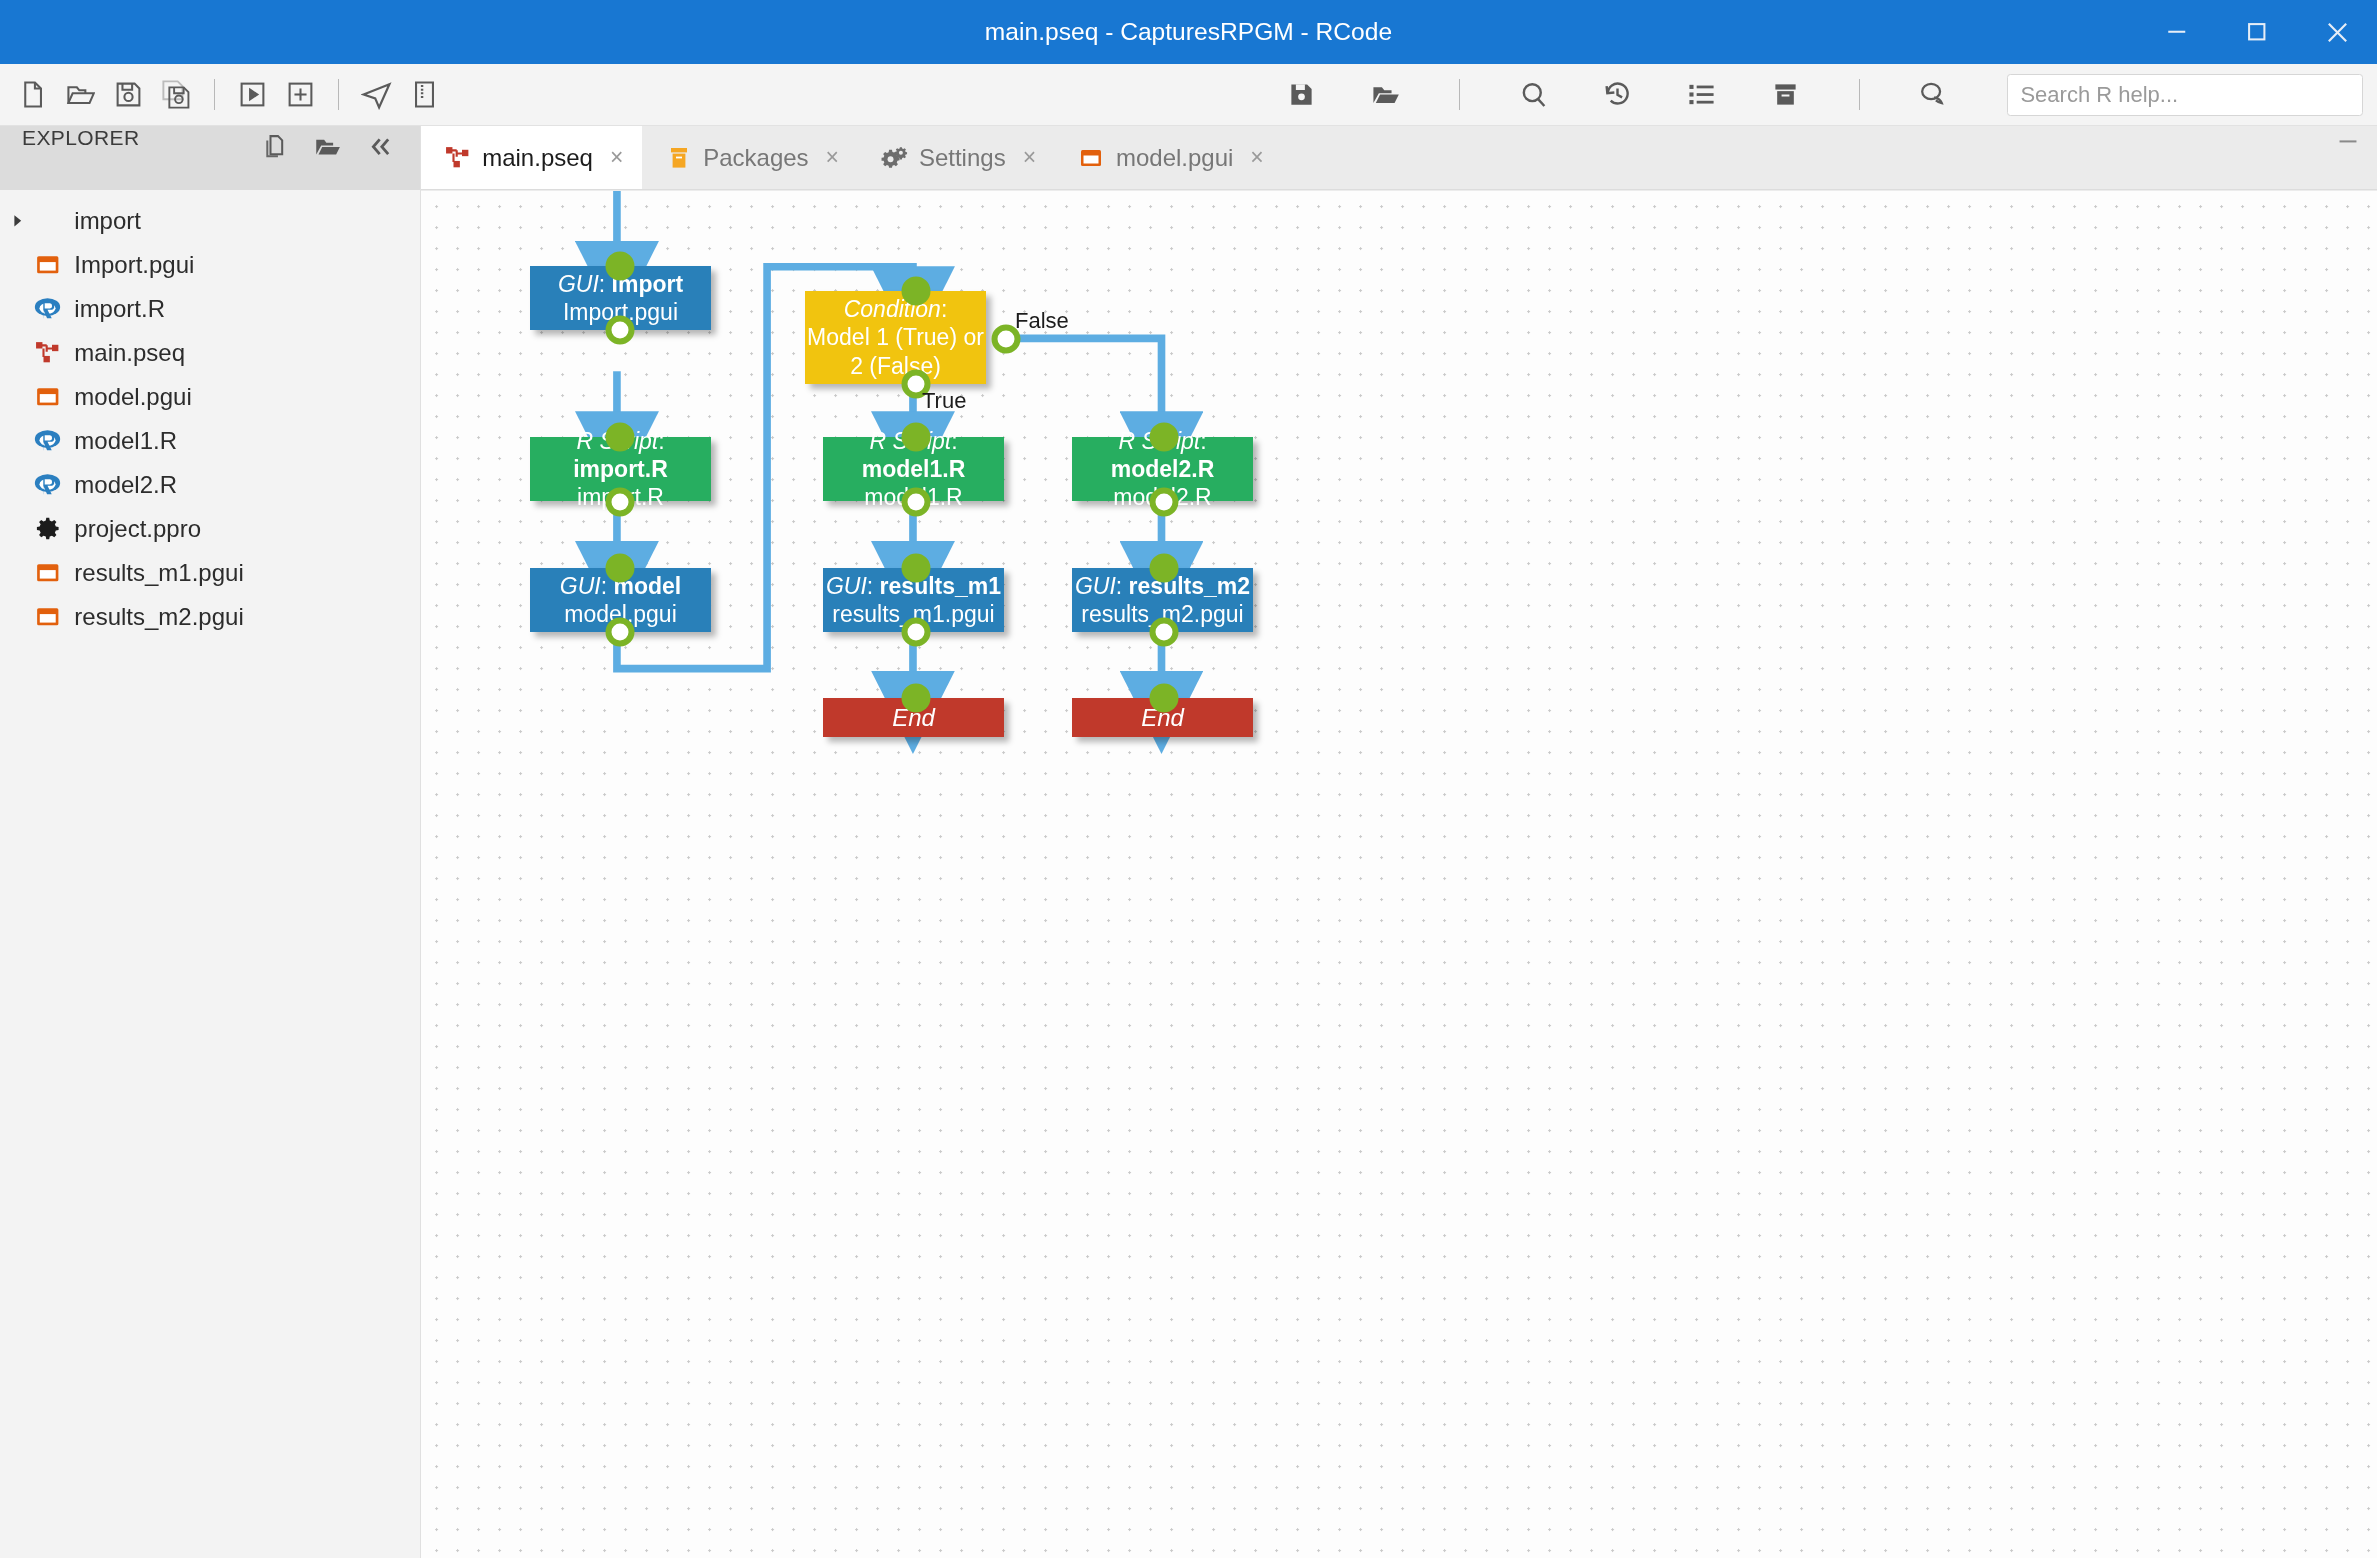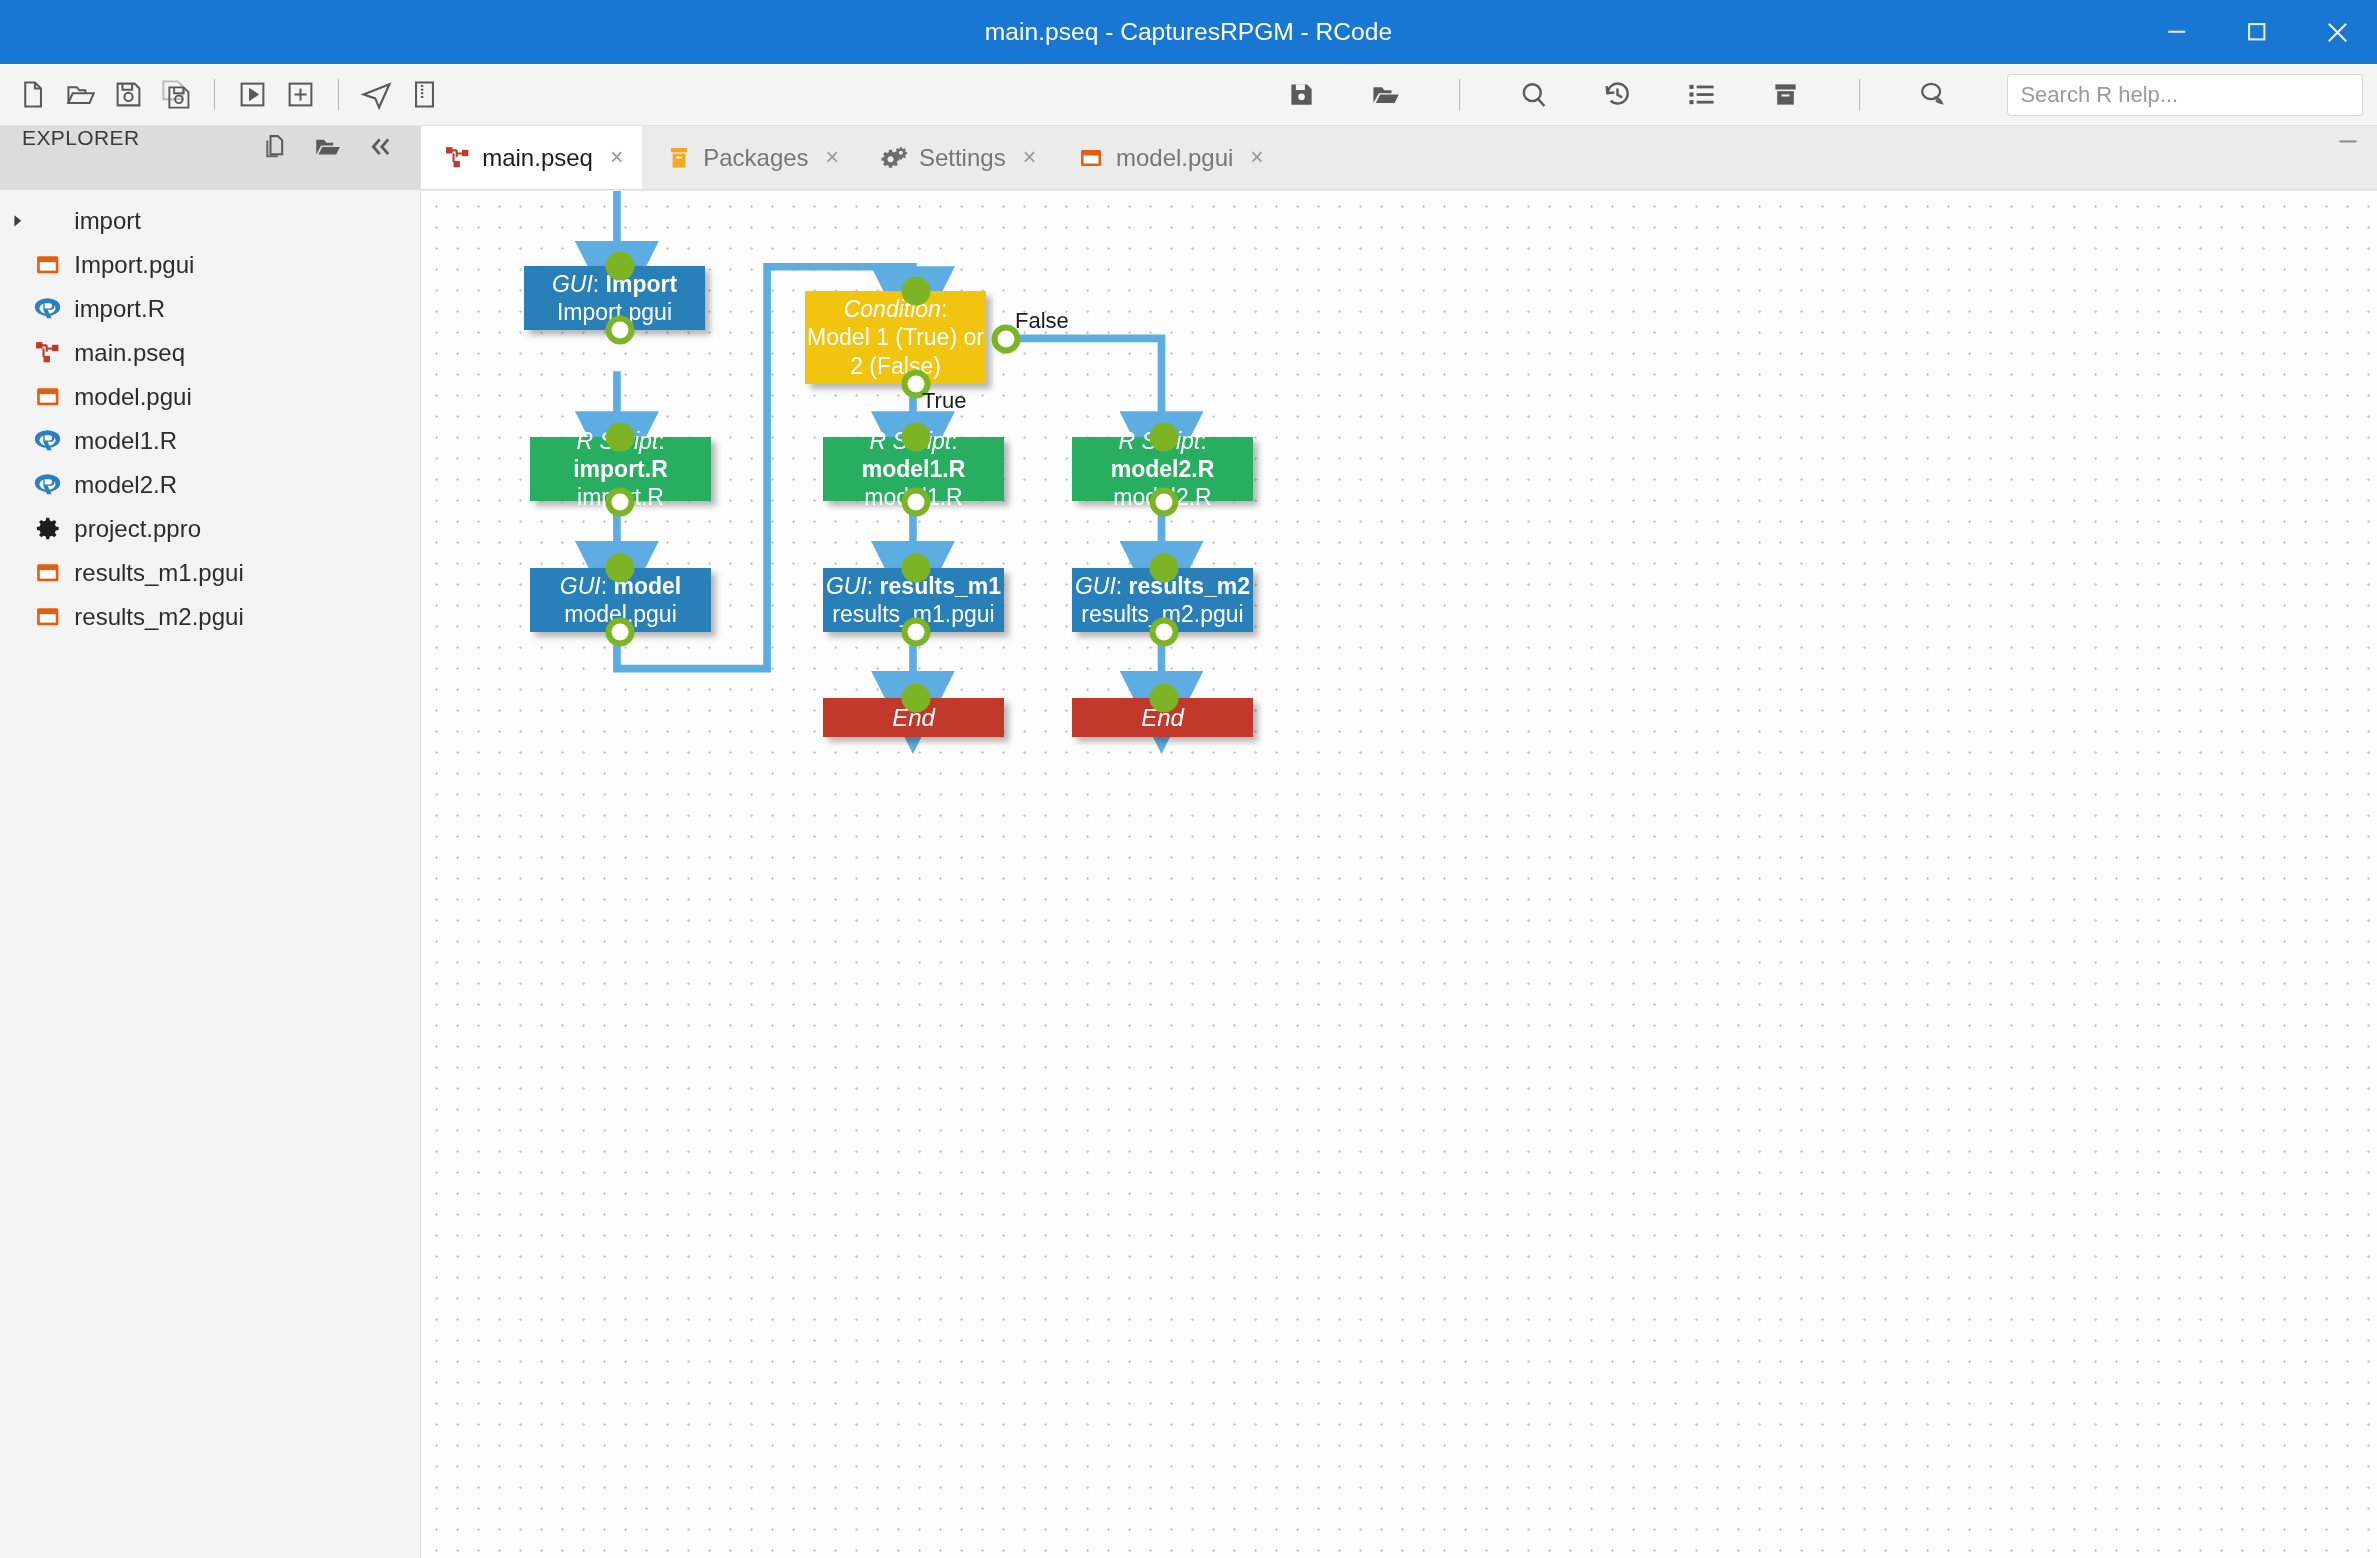--- a/index.html
+++ b/index.html
@@ -526,21 +526,21 @@
           <path d="M580 368 L580 446" marker-end="url(#arw)"></path>
 
           <path d="M873 368 L873 446" marker-end="url(#arw)"></path>
 
           <path d="M580 524 L580 600" marker-end="url(#arw)"></path>
 
           <path d="M873 524 L873 600" marker-end="url(#arw)"></path>
         </g>
       </svg>
 
-      <div class="node gui" style="left:103px; top:75px; width:181px; height:64px;">
+      <div class="node gui" style="left:109px; top:75px; width:181px; height:64px;">
         <div class="l1">
           <em>GUI</em><span>: </span><b>Import</b>
         </div>
         <div class="l2">Import.pgui</div>
       </div>
 
       <div class="node rscript" style="left:109px; top:246px; width:181px; height:64px;">
         <div class="l1">
           <em>R Script</em><span>: </span><b>import.R</b>
         </div>

